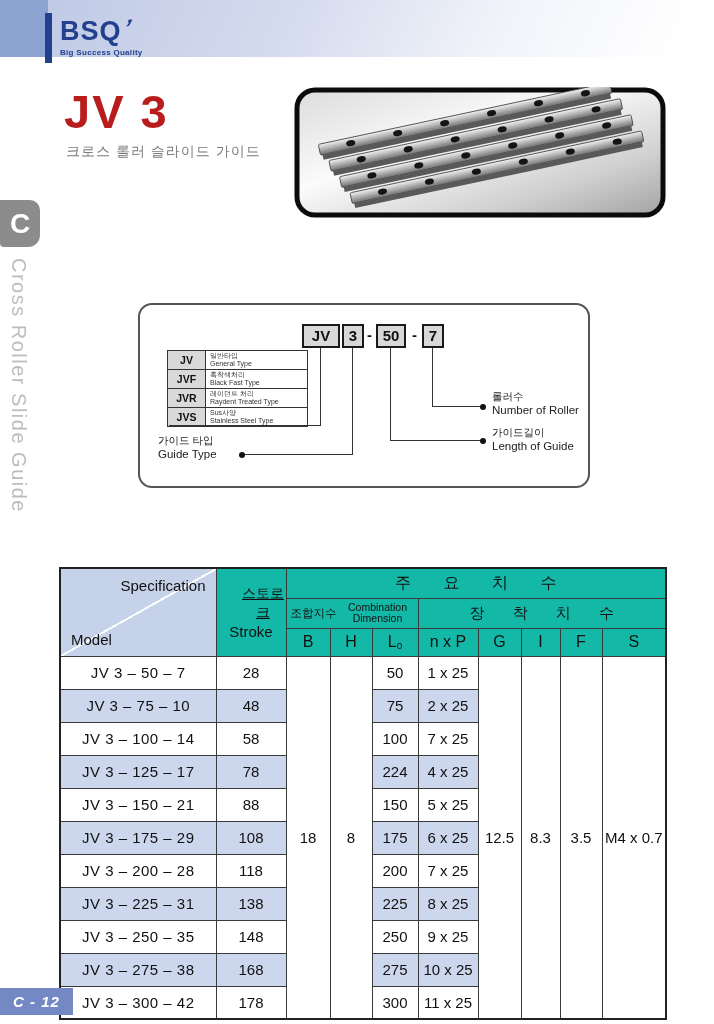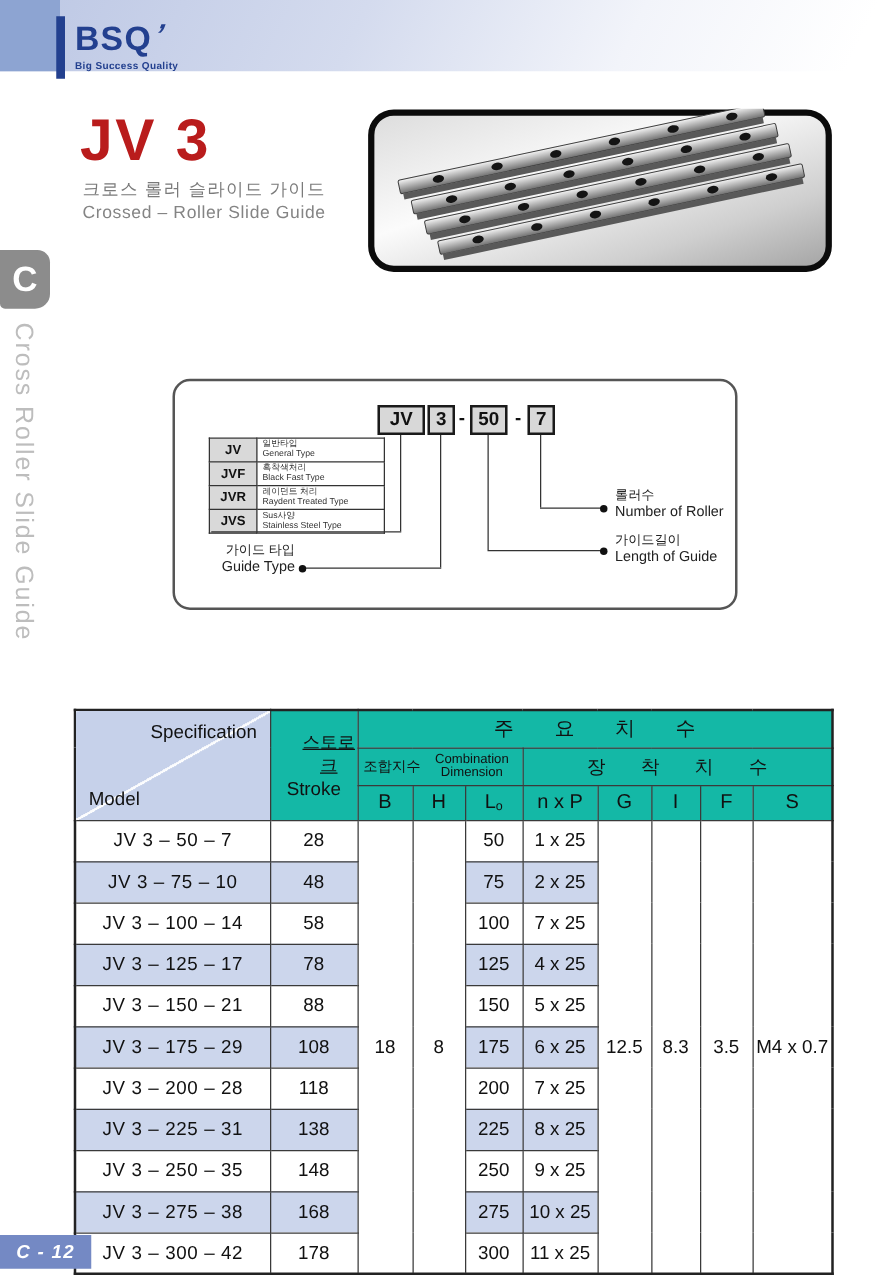--- a/index.html
+++ b/index.html
@@ -44,21 +44,21 @@
   .type-desc { width:102px; padding:1px 0 1px 4px; }
   .type-kr { font-size:7px; color:#333; line-height:8px; }
   .type-en { font-size:7px; color:#333; line-height:8px; }
   .vline { position:absolute; width:0; border-left:1.5px solid #333; }
   .hline { position:absolute; height:0; border-top:1.5px solid #333; }
   .dot { position:absolute; width:6px; height:6px; border-radius:50%; background:#111; }
   .callout { position:absolute; color:#222; }
   .callout .kr { font-size:10.5px; line-height:14px; }
   .callout .en { font-size:11.5px; line-height:14px; }
   .callout-right { text-align:left; }
-  .callout-left { text-align:right; width:78px; }
+  .callout-left { width:78px; }
 
   
   .spec-table { position:absolute; left:59px; top:567px; border-collapse:collapse; table-layout:fixed; }
   .spec-table td { border:1px solid #3a3a3a; text-align:center; vertical-align:middle; color:#111; }
   .spec-table { border:2px solid #222; }
   .hdr { background:#14b8a6; }
   .corner-cell { position:relative; background:#c6d1ea;
     background-image:linear-gradient(to bottom right, rgba(255,255,255,0) calc(50% - 1px),
       rgba(255,255,255,0.95) calc(50% - 1px), rgba(255,255,255,0.95) calc(50% + 1px),
       rgba(255,255,255,0) calc(50% + 1px)); }
@@ -92,21 +92,20 @@
   <div class="header-band"></div>
   <div class="corner-box"></div>
   <div class="navy-bar"></div>
   <div class="logo-wrap">
     <span class="logo-text">BSQ</span><span class="logo-tick">’</span>
     <div class="logo-tagline">Big Success Quality</div>
   </div>
 
   <div class="title">JV 3</div>
   <div class="subtitle-kr">크로스 롤러 슬라이드 가이드</div>
-  <div class="subtitle-en">Crossed – Roller Slide Guide</div>
 
   <svg class="photo" viewBox="0 0 372 131" xmlns="http://www.w3.org/2000/svg">
     <defs>
       <linearGradient id="panelBg" x1="0" y1="0" x2="1" y2="1">
         <stop offset="0" stop-color="#dcdcdc"></stop>
         <stop offset="0.4" stop-color="#fbfbfb"></stop>
         <stop offset="0.75" stop-color="#cfcfcf"></stop>
         <stop offset="1" stop-color="#a3a3a3"></stop>
       </linearGradient>
       <linearGradient id="metal" x1="0" y1="0" x2="0" y2="1">
@@ -300,21 +299,21 @@
     </tr>
     <tr class="row-data">
       <td class="cell-model">JV 3 – 100 – 14</td>
       <td>58</td>
       <td>100</td>
       <td>7 x 25</td>
     </tr>
     <tr class="row-data row-alt">
       <td class="cell-model">JV 3 – 125 – 17</td>
       <td>78</td>
-      <td>125</td>
+      <td>224</td>
       <td>4 x 25</td>
     </tr>
     <tr class="row-data">
       <td class="cell-model">JV 3 – 150 – 21</td>
       <td>88</td>
       <td>150</td>
       <td>5 x 25</td>
     </tr>
     <tr class="row-data row-alt">
       <td class="cell-model">JV 3 – 175 – 29</td>

